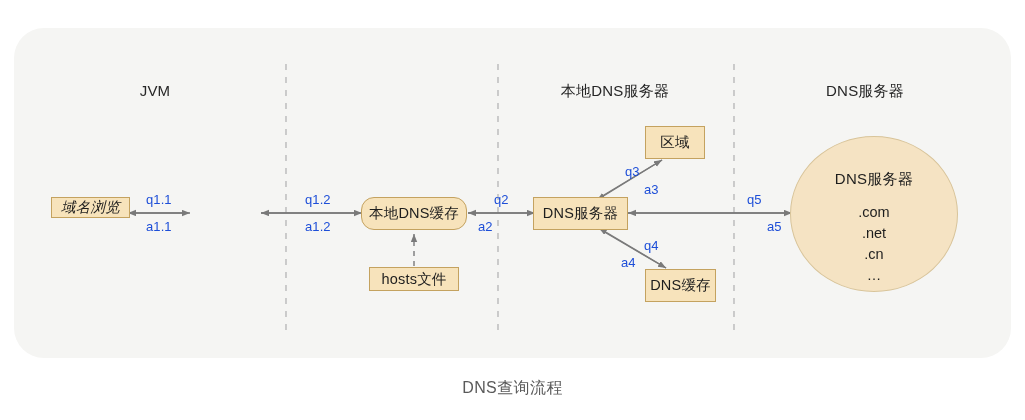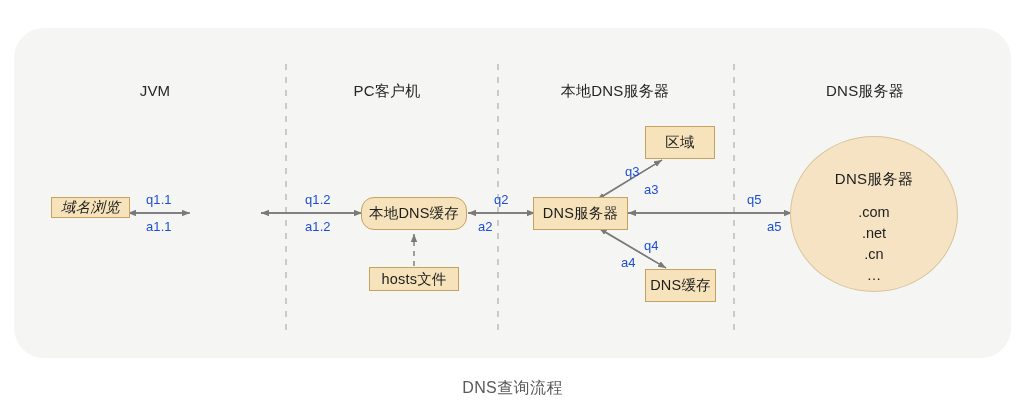--- a/index.html
+++ b/index.html
@@ -143,34 +143,33 @@
 
       <line x1="601" y1="230" x2="666" y2="268" marker-end="url(#arrowEnd)"></line>
       <line x1="666" y1="268" x2="599" y2="228" marker-end="url(#arrowEnd)"></line>
 
       <line x1="790" y1="213" x2="628" y2="213" marker-end="url(#arrowEnd)"></line>
       <line x1="628" y1="213" x2="792" y2="213" marker-end="url(#arrowEnd)"></line>
     </g>
   </svg>
 
   <div class="col-header" style="left:95px;  top:82px; width:120px;">JVM</div>
-  <div class="col-header" style="left:327px; top:82px; width:120px;">PC客户机</div>
   <div class="col-header" style="left:545px; top:82px; width:140px;">本地DNS服务器</div>
   <div class="col-header" style="left:805px; top:82px; width:120px;">DNS服务器</div>
 
   <div class="node" style="left:51px;  top:197px; width:79px;  height:21px;font-style:italic;">域名浏览</div>
 
 
   <div class="node" style="left:361px; top:197px; width:106px; height:33px;border-radius:13px;">本地DNS缓存</div>
 
   <div class="node" style="left:369px; top:267px; width:90px;  height:24px;">hosts文件</div>
 
   <div class="node" style="left:533px; top:197px; width:95px;  height:33px;">DNS服务器</div>
 
-  <div class="node" style="left:645px; top:126px; width:70px;  height:33px;">区域</div>
+  <div class="node" style="left:645px; top:126px; width:60px;  height:33px;">区域</div>
 
   <div class="node" style="left:645px; top:269px; width:71px;  height:33px;">DNS缓存</div>
 
   <div class="ellipse-node" style="left:790px; top:136px; width:168px; height:156px;">
     <div class="ellipse-title">DNS服务器</div>
     <div class="ellipse-list">
       <div>.com</div>
       <div>.net</div>
       <div>.cn</div>
       <div>…</div>

